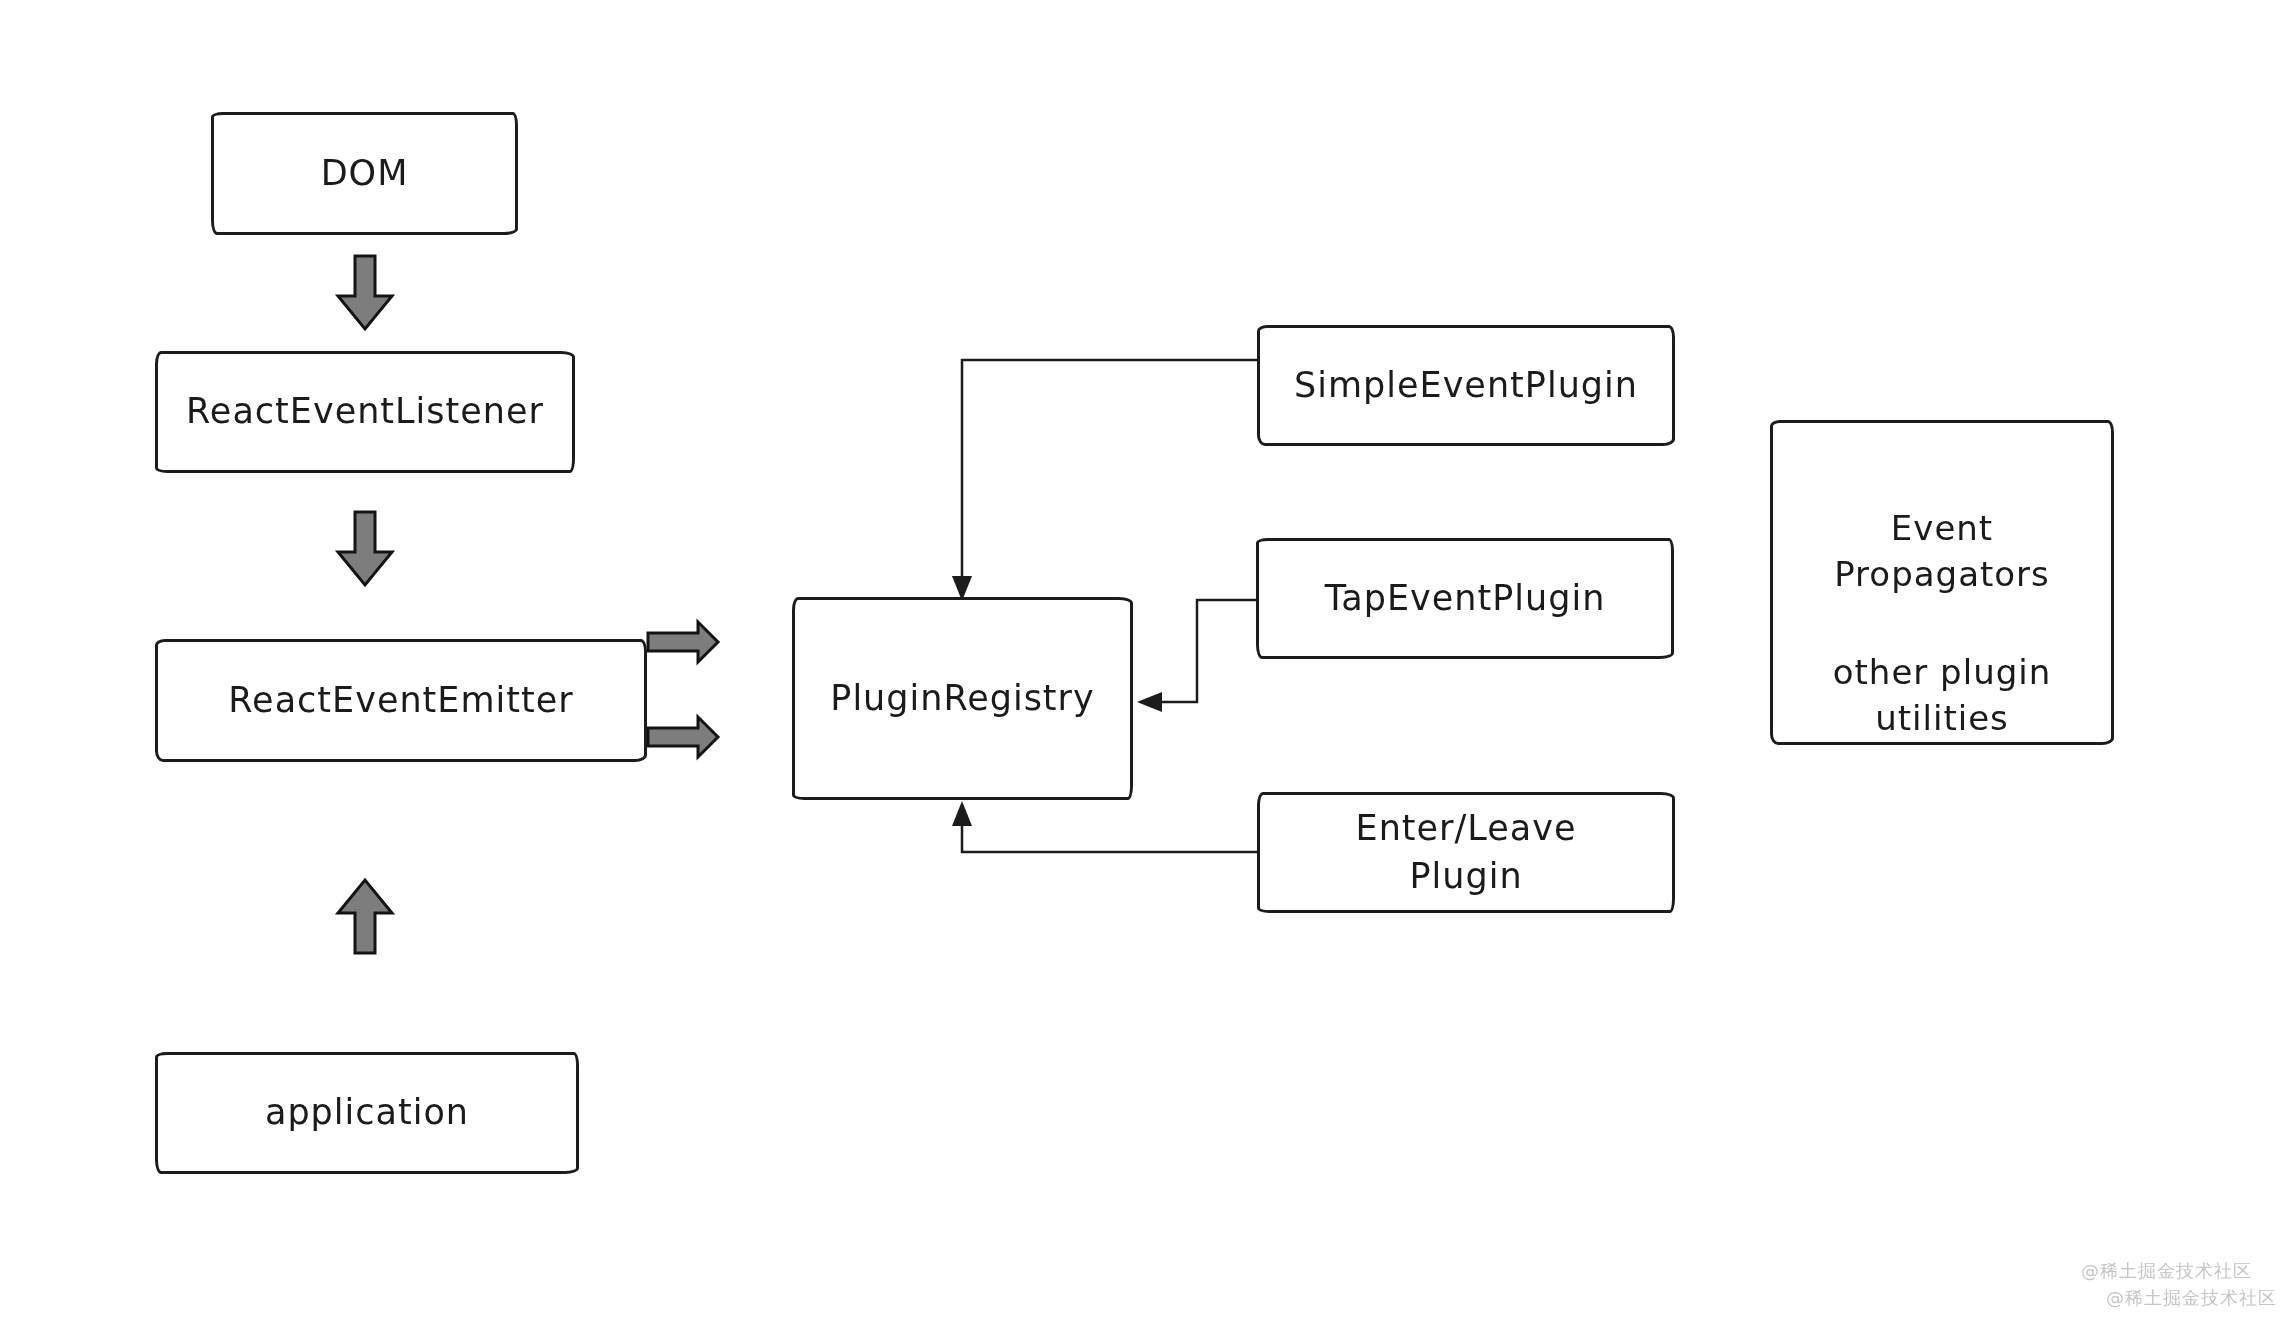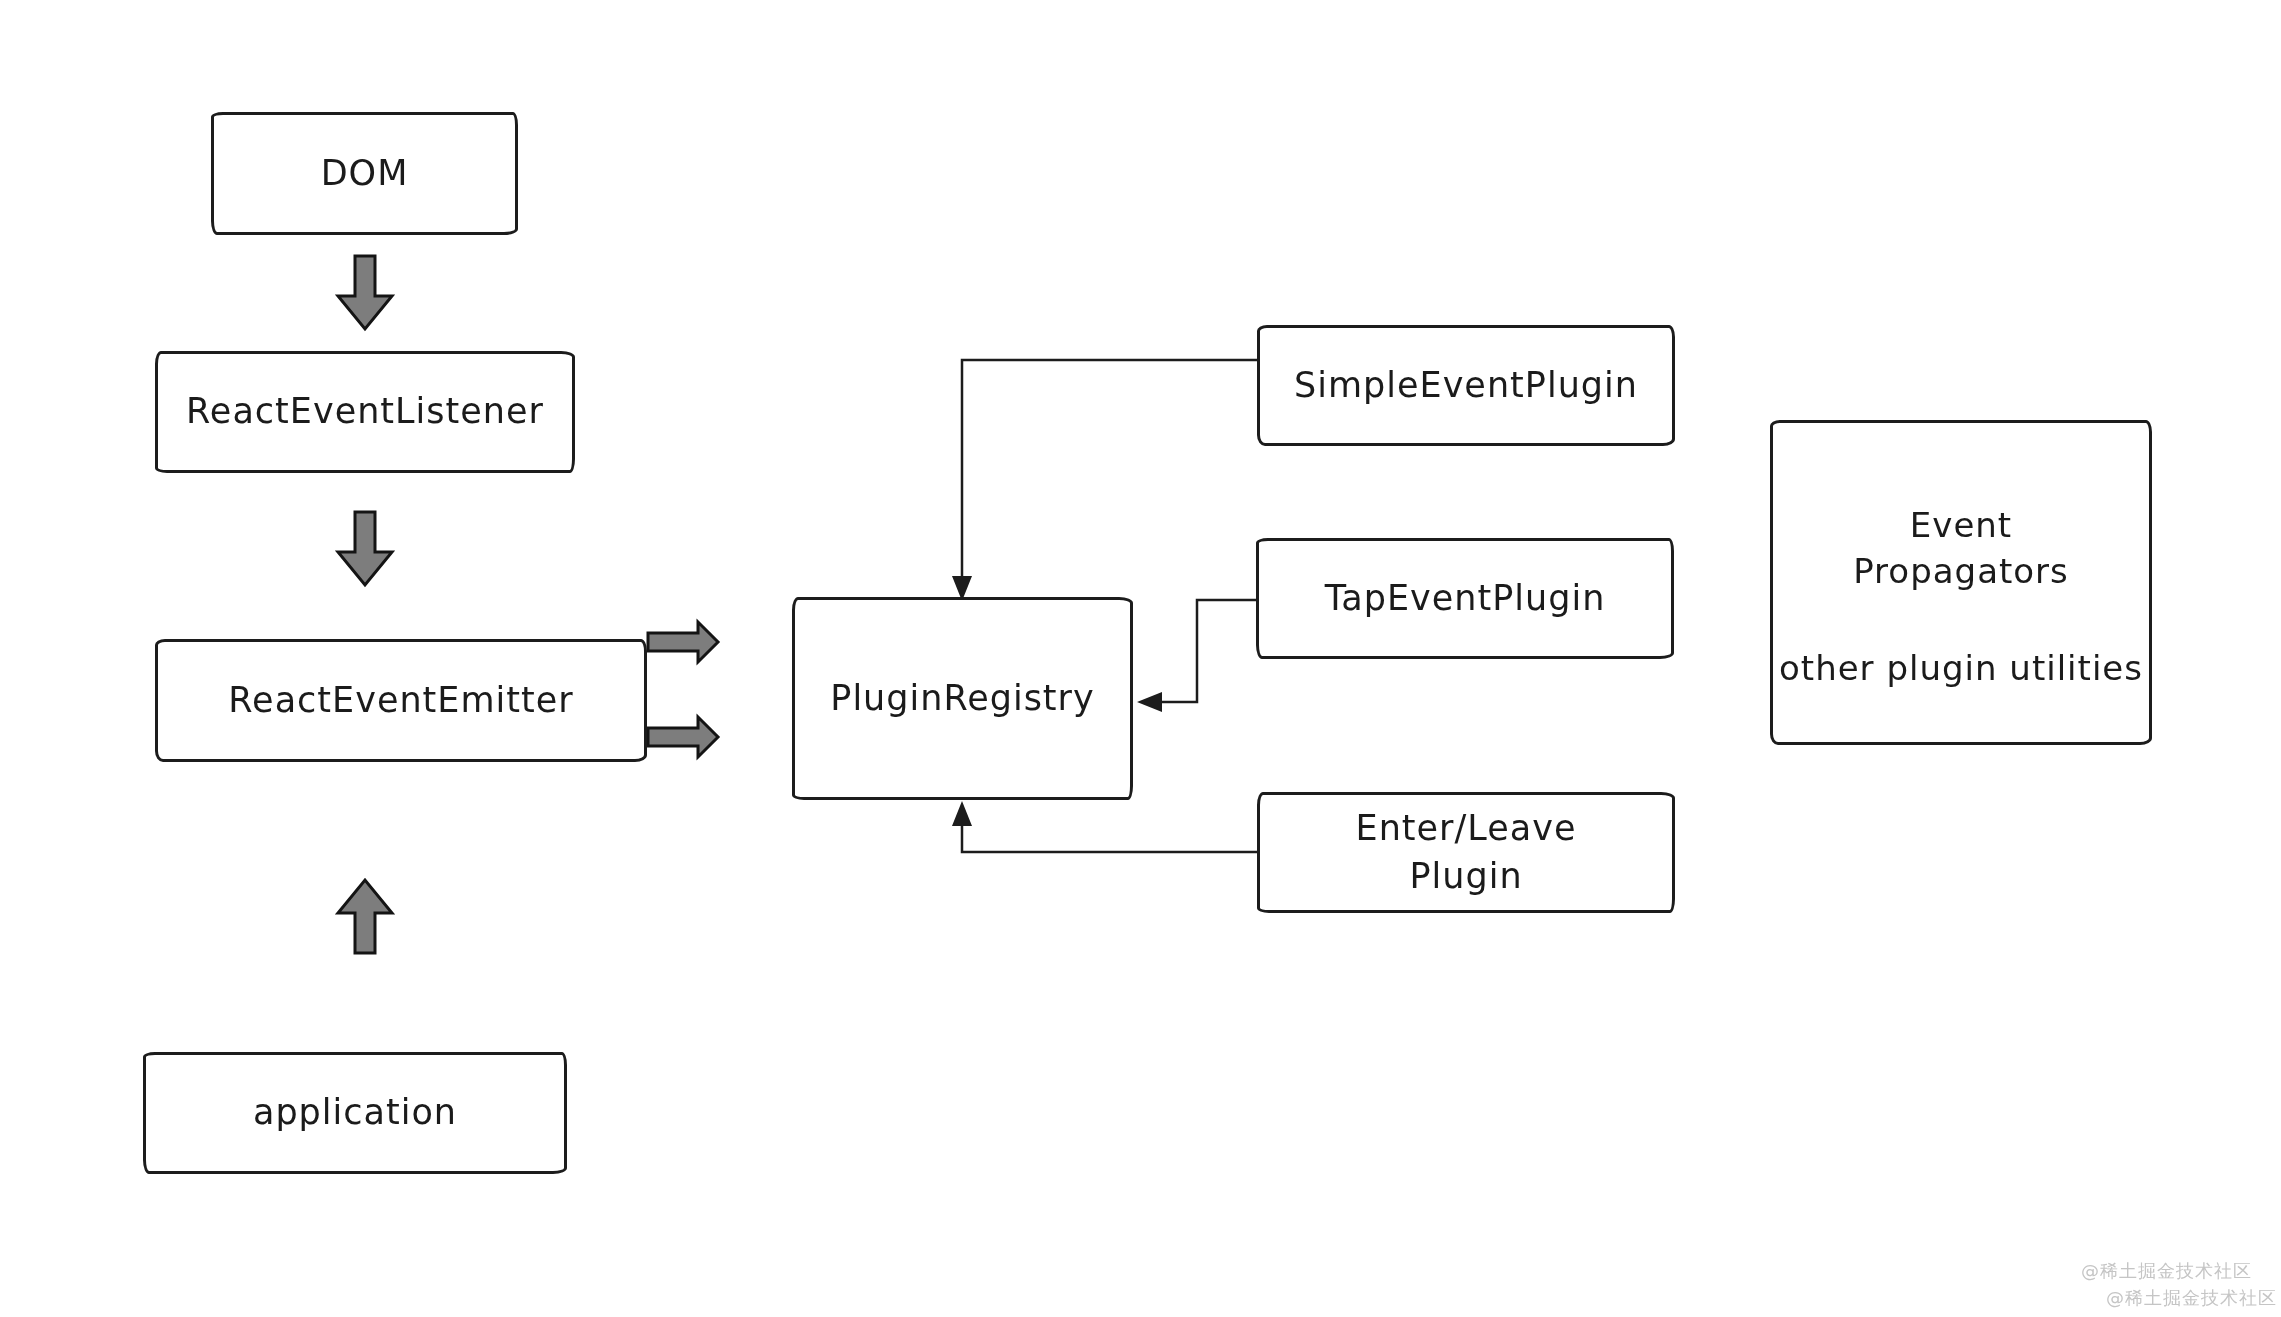--- a/index.html
+++ b/index.html
@@ -35,27 +35,27 @@
     box-sizing: border-box;
   }
   
   .sk1 { border-radius: 12px 5px 14px 6px / 5px 13px 6px 14px; }
   .sk2 { border-radius: 6px 14px 5px 12px / 13px 6px 14px 5px; }
   .sk3 { border-radius: 10px 6px 12px 8px / 6px 12px 7px 11px; }
 
   #node-dom            { left: 211px;  top: 112px;  width: 307px; height: 123px; }
   #node-listener       { left: 155px;  top: 351px;  width: 420px; height: 122px; }
   #node-emitter        { left: 155px;  top: 639px;  width: 492px; height: 123px; }
-  #node-application    { left: 143px;  top: 1052px; width: 424px; height: 122px; }
+  #node-application    { left: 155px;  top: 1052px; width: 424px; height: 122px; }
   #node-registry       { left: 792px;  top: 597px;  width: 341px; height: 203px; }
   #node-simple         { left: 1257px; top: 297px;  width: 418px; height: 121px; margin-top: 28px; }
   #node-tap            { left: 1256px; top: 538px;  width: 418px; height: 121px; }
   #node-enterleave     { left: 1257px; top: 792px;  width: 418px; height: 121px; }
-  #node-propagators    { left: 1770px; top: 420px;  width: 382px; height: 325px;
-                         justify-content: center; padding-top: 30px; font-size: 34px; }
+  #node-propagators    { left: 1770px; top: 420px;  width: 344px; height: 325px;
+                         justify-content: flex-end; padding-top: 30px; font-size: 34px; }
   #node-propagators .vgap { height: 52px; }
 
   svg.wires {
     position: absolute;
     left: 0; top: 0;
     width: 2281px;
     height: 1317px;
     pointer-events: none;
   }
   .block-arrow { fill: #7d7d7d; stroke: #141414; stroke-width: 3; stroke-linejoin: miter; }

